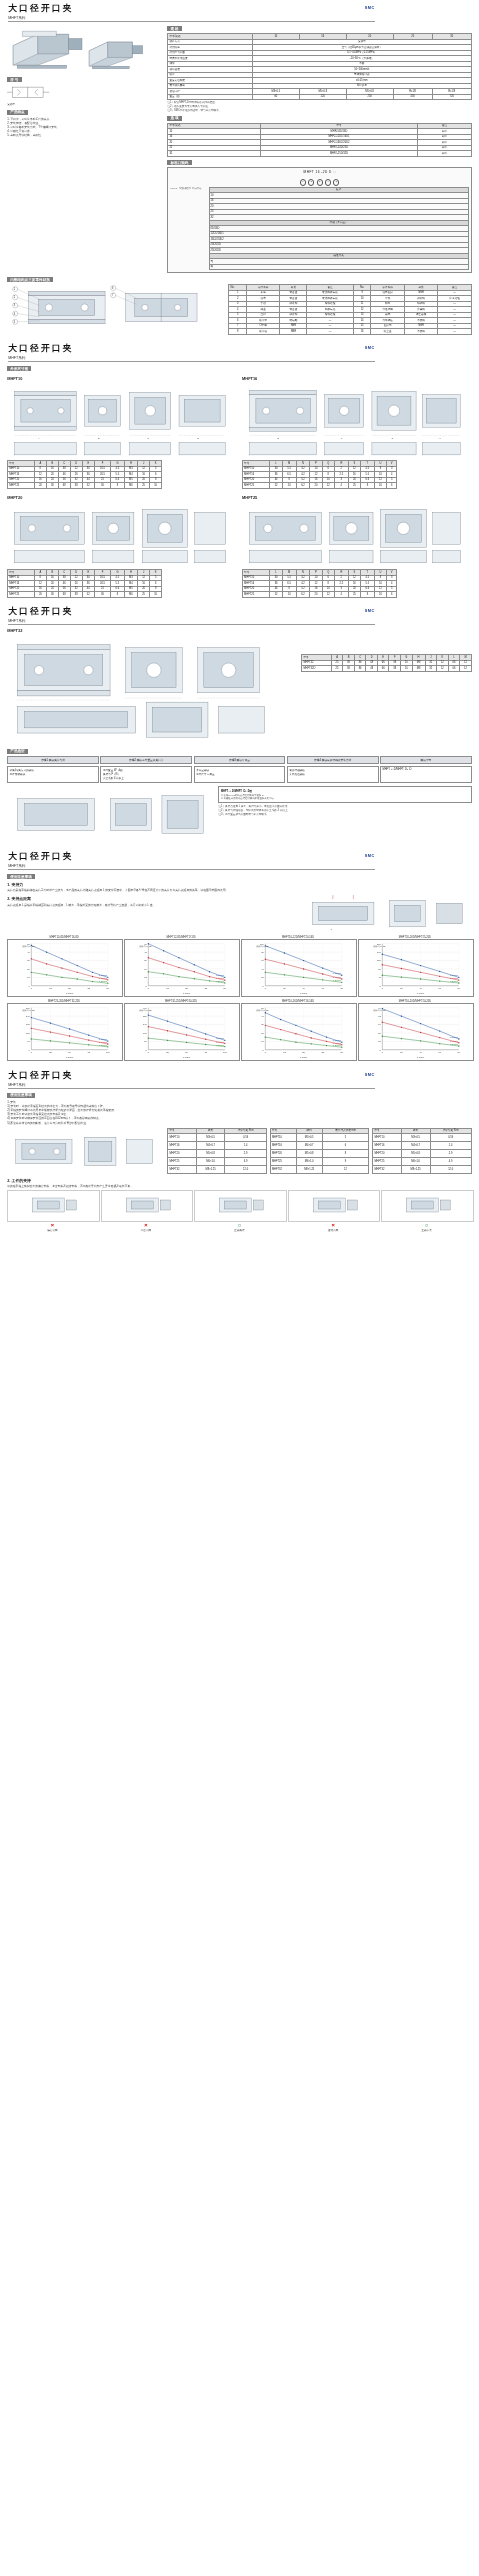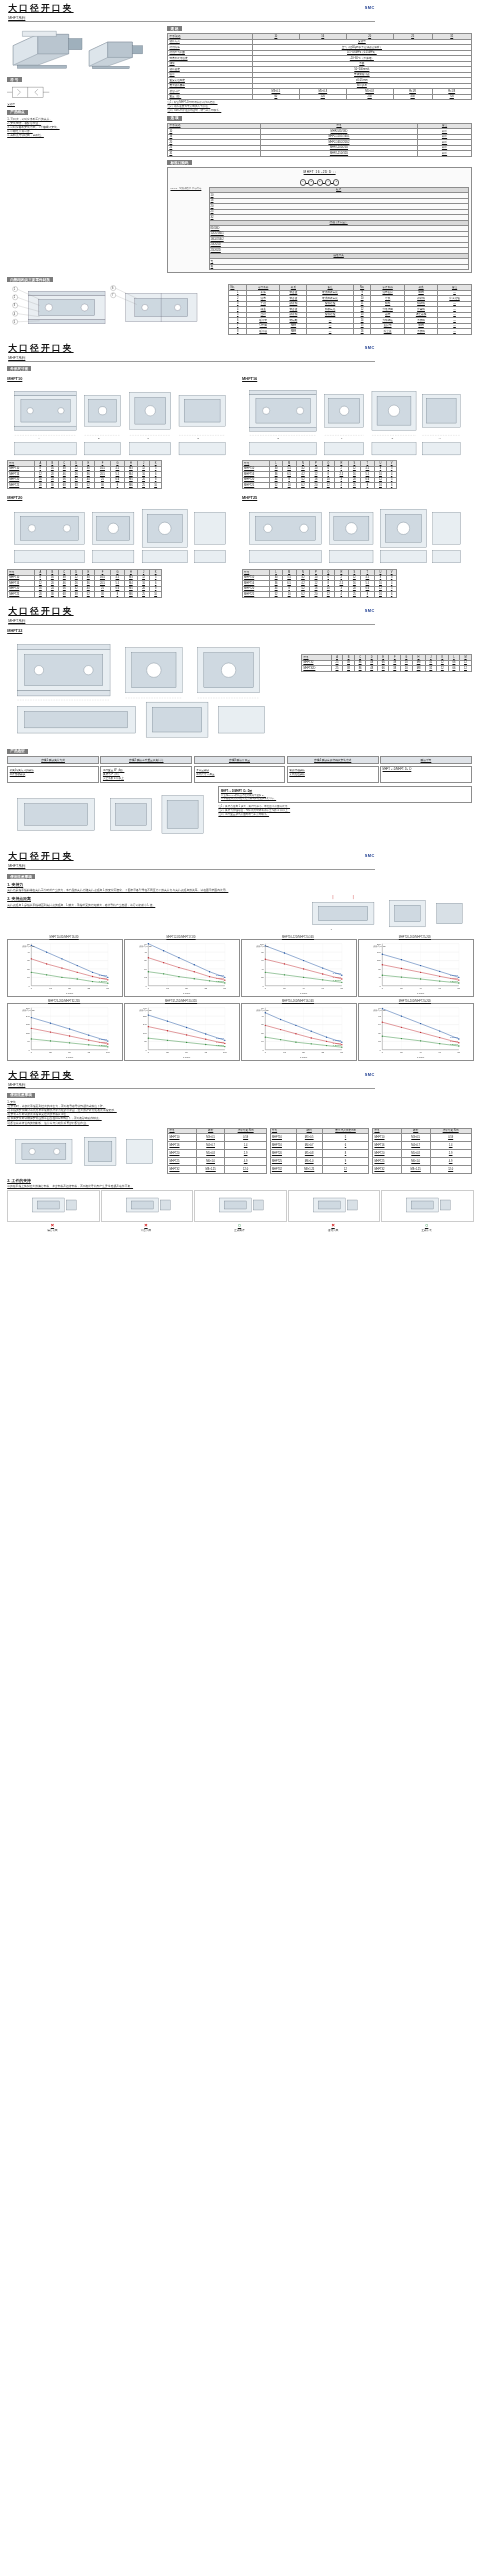--- a/index.html
+++ b/index.html
@@ -1,18 +1,18 @@
 <!DOCTYPE html>
 <html style="font-size:8.2px"><head>
 <meta charset="utf-8">
 <style>
   html,body{margin:0;padding:0;background:#fff;}
   body{font-family:"Liberation Sans","DejaVu Sans",sans-serif;color:#111;width:479px;}
   .page{position:relative;width:479px;box-sizing:border-box;padding:0 7.2px;}
-  .sheet{position:relative;width:383px;text-decoration:underline;}
+  .sheet{position:relative;width:383px;}
   
   .doc-head{position:relative;padding:3.1px 8.2px 1px 8.2px;}
   .doc-title{font-size:8.8px;font-weight:bold;letter-spacing:2.1px;color:#111;}
   .doc-sub{font-size:3.6px;color:#333;margin-top:1px;}
   .doc-rule{height:0.5px;background:#9a9a9a;margin-top:1px;}
   .brand{position:absolute;right:8.2px;top:5.2px;font-size:3.9px;font-weight:bold;color:#1a3a8f;letter-spacing:0.5px;}
   .sec-label{font-size:3.6px;font-weight:bold;color:#fff;background:#7b7b7b;display:inline-block;padding:0.5px 3.1px;}
   .blk-title{font-size:3.9px;font-weight:bold;color:#222;margin:2.1px 0 1px 0;}
   .tiny{font-size:2.8px;line-height:1.5;color:#333;}
   .tiny2{font-size:2.6px;line-height:1.45;color:#444;}

